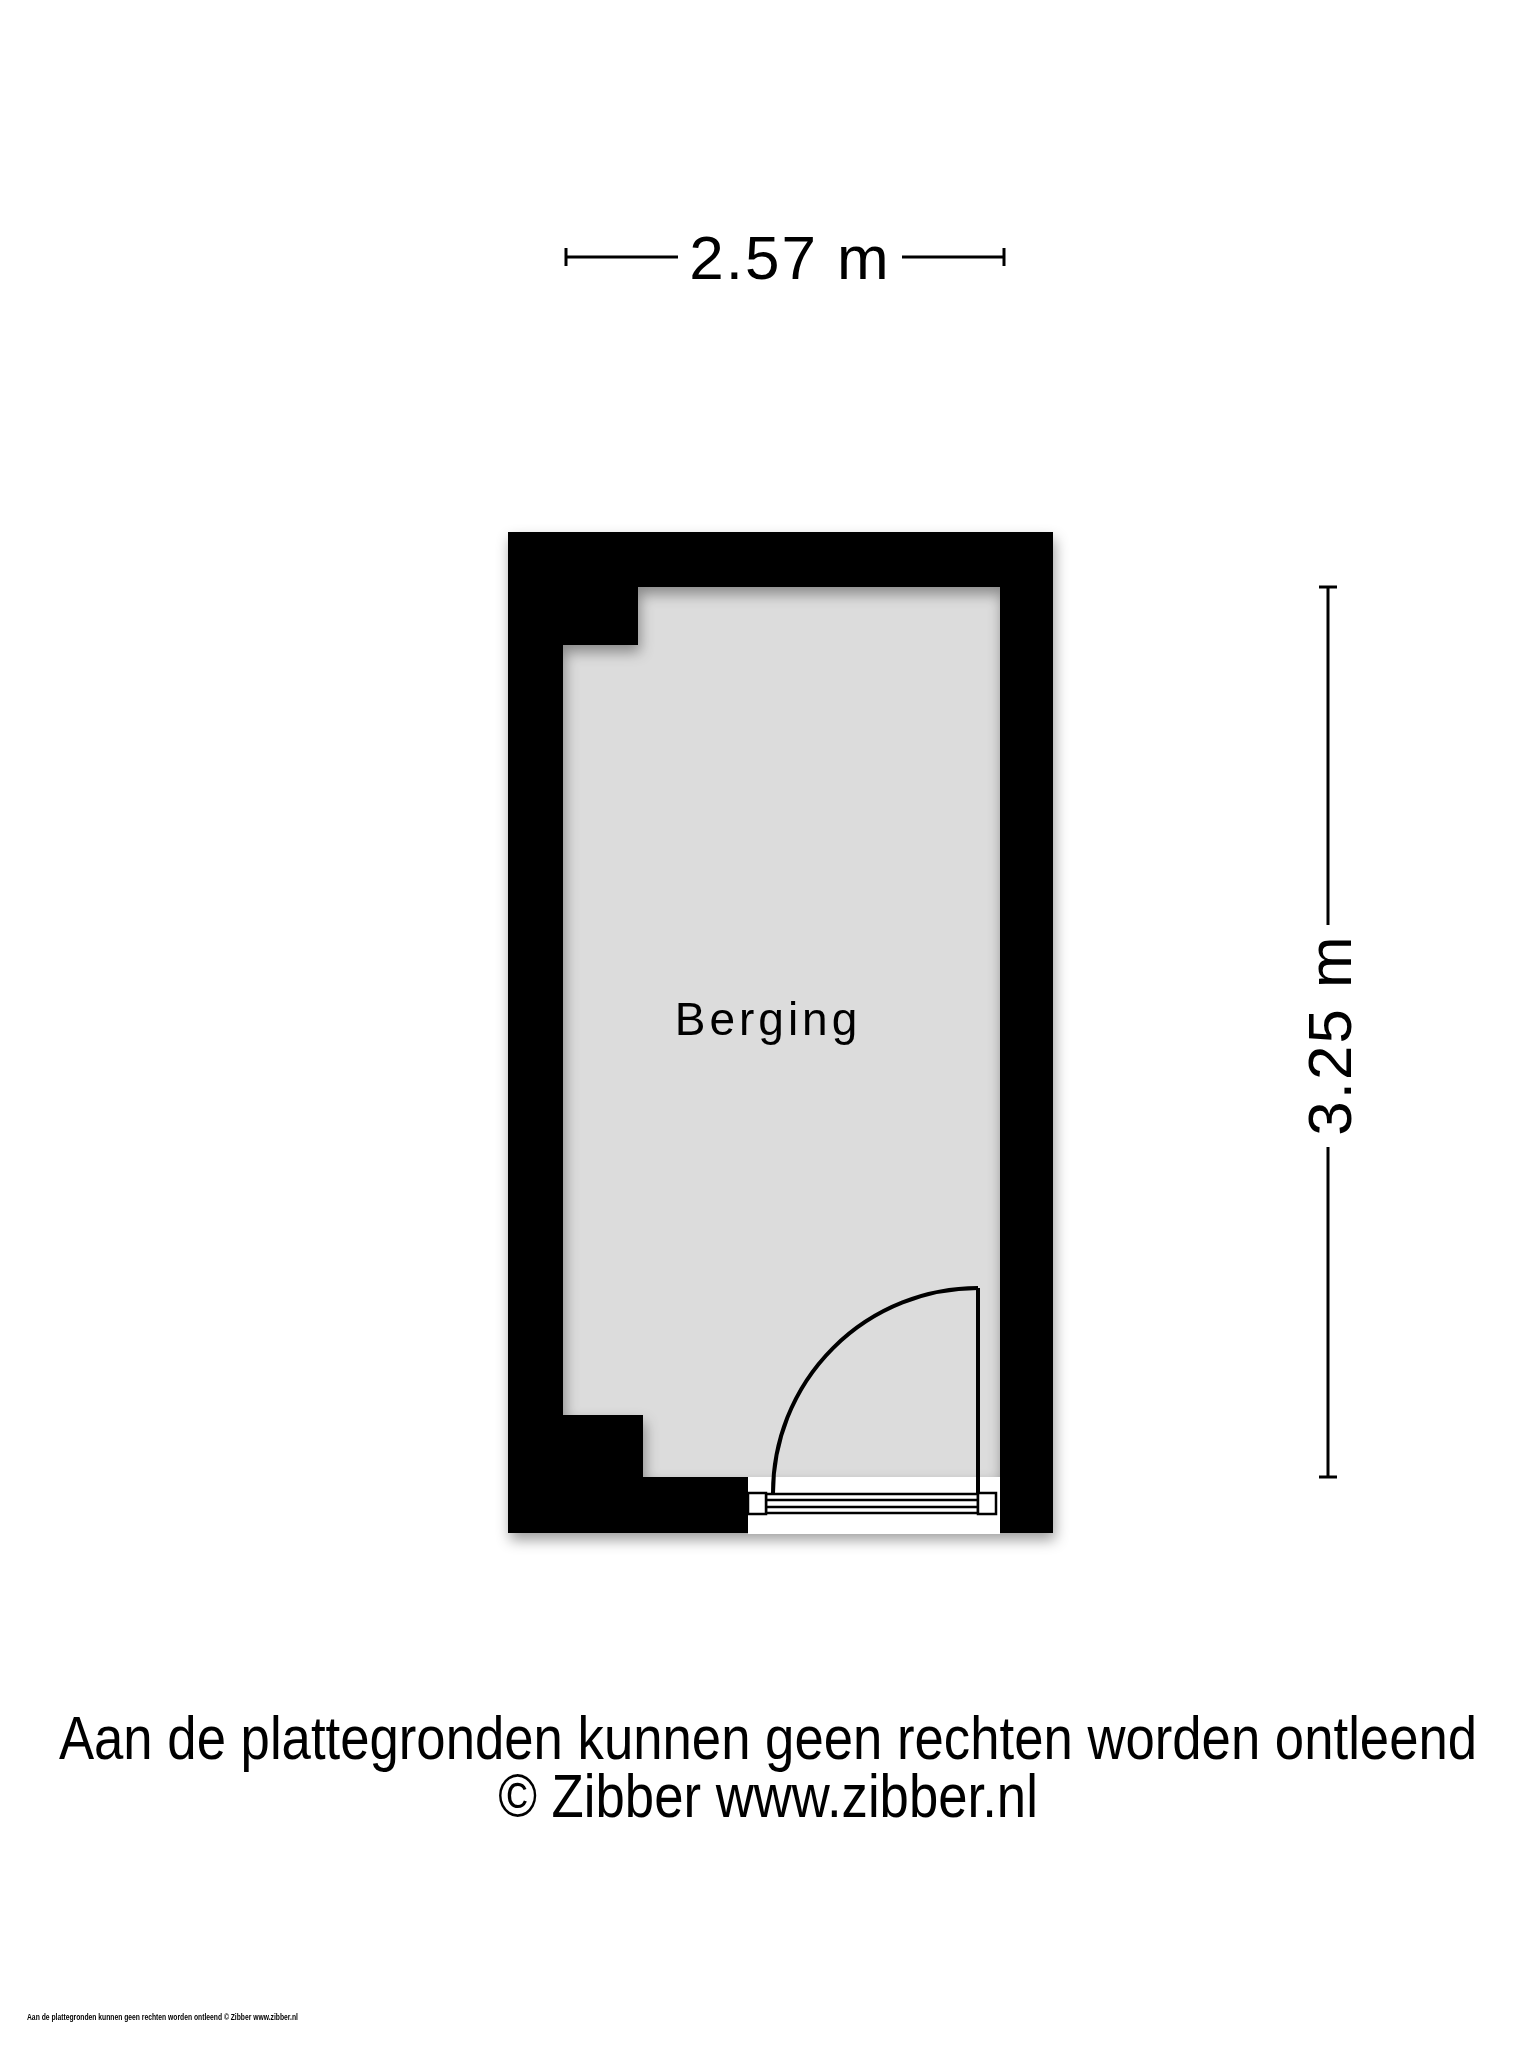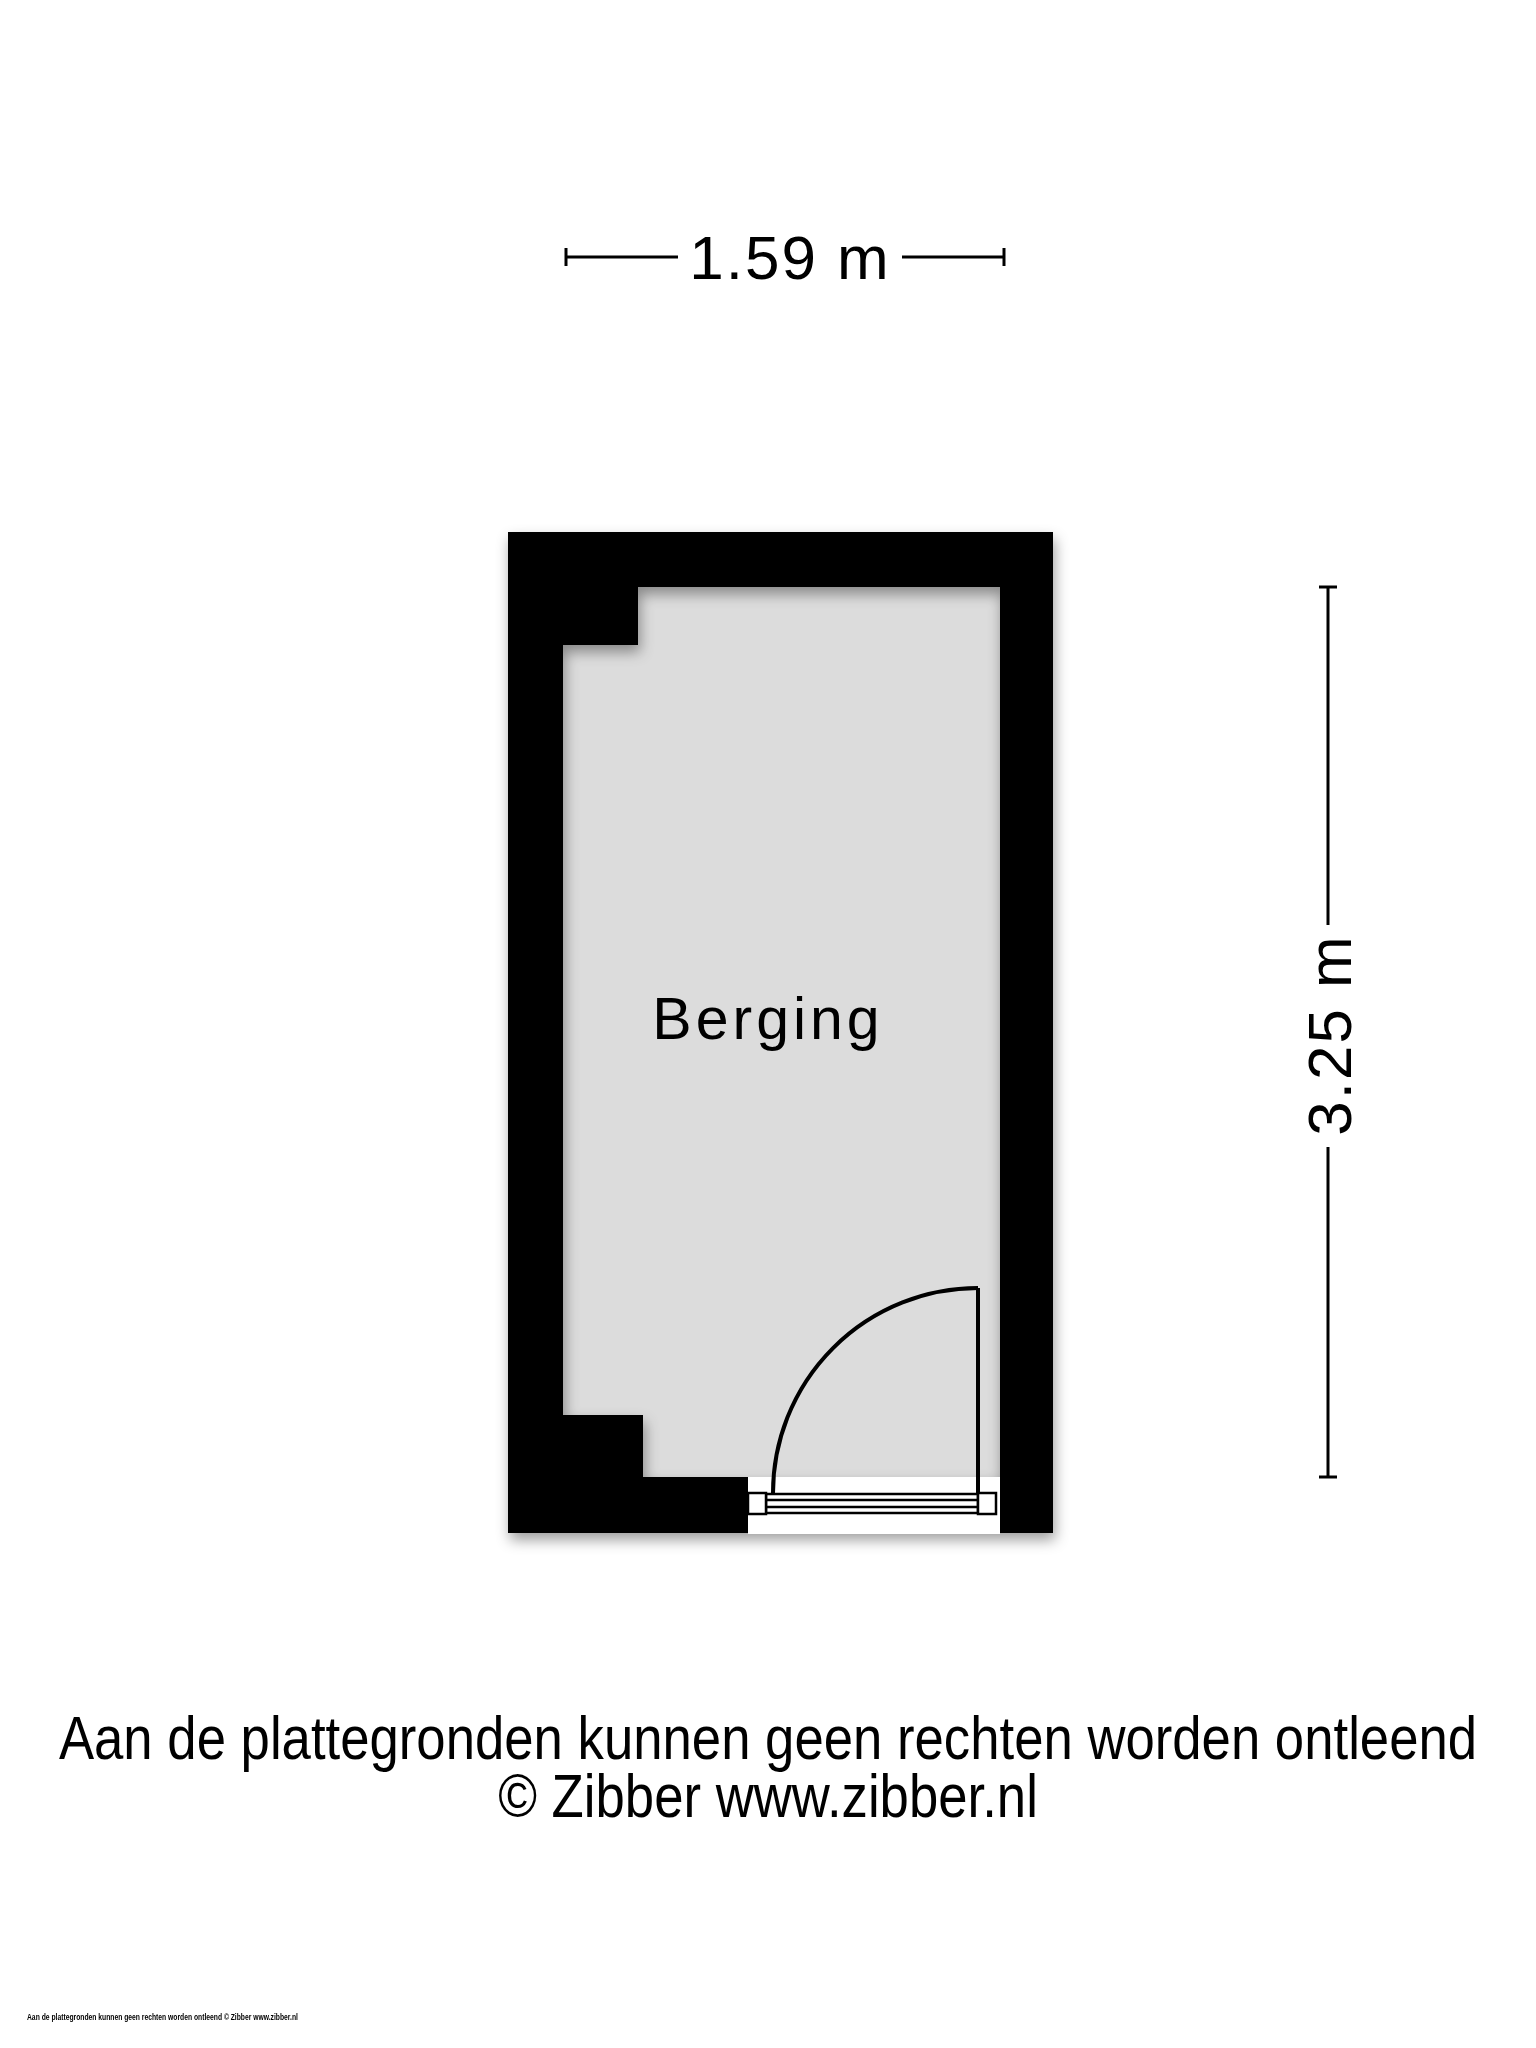--- a/index.html
+++ b/index.html
@@ -24,21 +24,21 @@
   .dim-line { stroke: var(--line, #000); stroke-width: 3; }
 
   .txt { position: absolute; white-space: nowrap; }
   .dim-label {
     font-size: 62px;
     letter-spacing: 2px;
     transform: translate(-50%, -50%);
   }
   .dim-label.vertical { transform: translate(-50%, -50%) rotate(-90deg); }
   .room-label {
-    font-size: 59px;
+    font-size: 46px;
     letter-spacing: 4px;
     transform: translate(-50%, -50%);
   }
   .disclaimer {
     font-size: 62px;
     transform: translate(-50%, -50%) scaleX(0.85);
   }
   .fine-print {
     font-size: 9px;
     font-weight: bold;
@@ -83,21 +83,21 @@
       <line class="sill-line" x1="766" y1="1500" x2="978" y2="1500"></line>
       <line class="sill-line" x1="766" y1="1507" x2="978" y2="1507"></line>
       <rect class="jamb" x="748" y="1493" width="18" height="21"></rect>
       <rect class="jamb" x="978" y="1493" width="18" height="21"></rect>
     </g>
 
     <path class="door-arc" d="M773,1493 A205,205 0 0 1 978,1288"></path>
     <line class="door-leaf" x1="978" y1="1288" x2="978" y2="1493"></line>
   </svg>
 
-  <div class="txt dim-label" style="left:790px; top:257px;">1.59 m</div>
+  <div class="txt dim-label" style="left:790px; top:257px;">2.57 m</div>
 
   <div class="txt dim-label vertical" style="left:1329px; top:1035px;">3.25 m</div>
 
   <div class="txt room-label" style="left:768px; top:1019px;">Berging</div>
 
   <div class="txt disclaimer" style="left:768px; top:1737px;">Aan de plattegronden kunnen geen rechten worden ontleend</div>
 
   <div class="txt disclaimer" style="left:768px; top:1795px;">© Zibber www.zibber.nl</div>
 
   <div class="txt fine-print" style="left:27px; top:2017px;">Aan de plattegronden kunnen geen rechten worden ontleend © Zibber www.zibber.nl</div>

